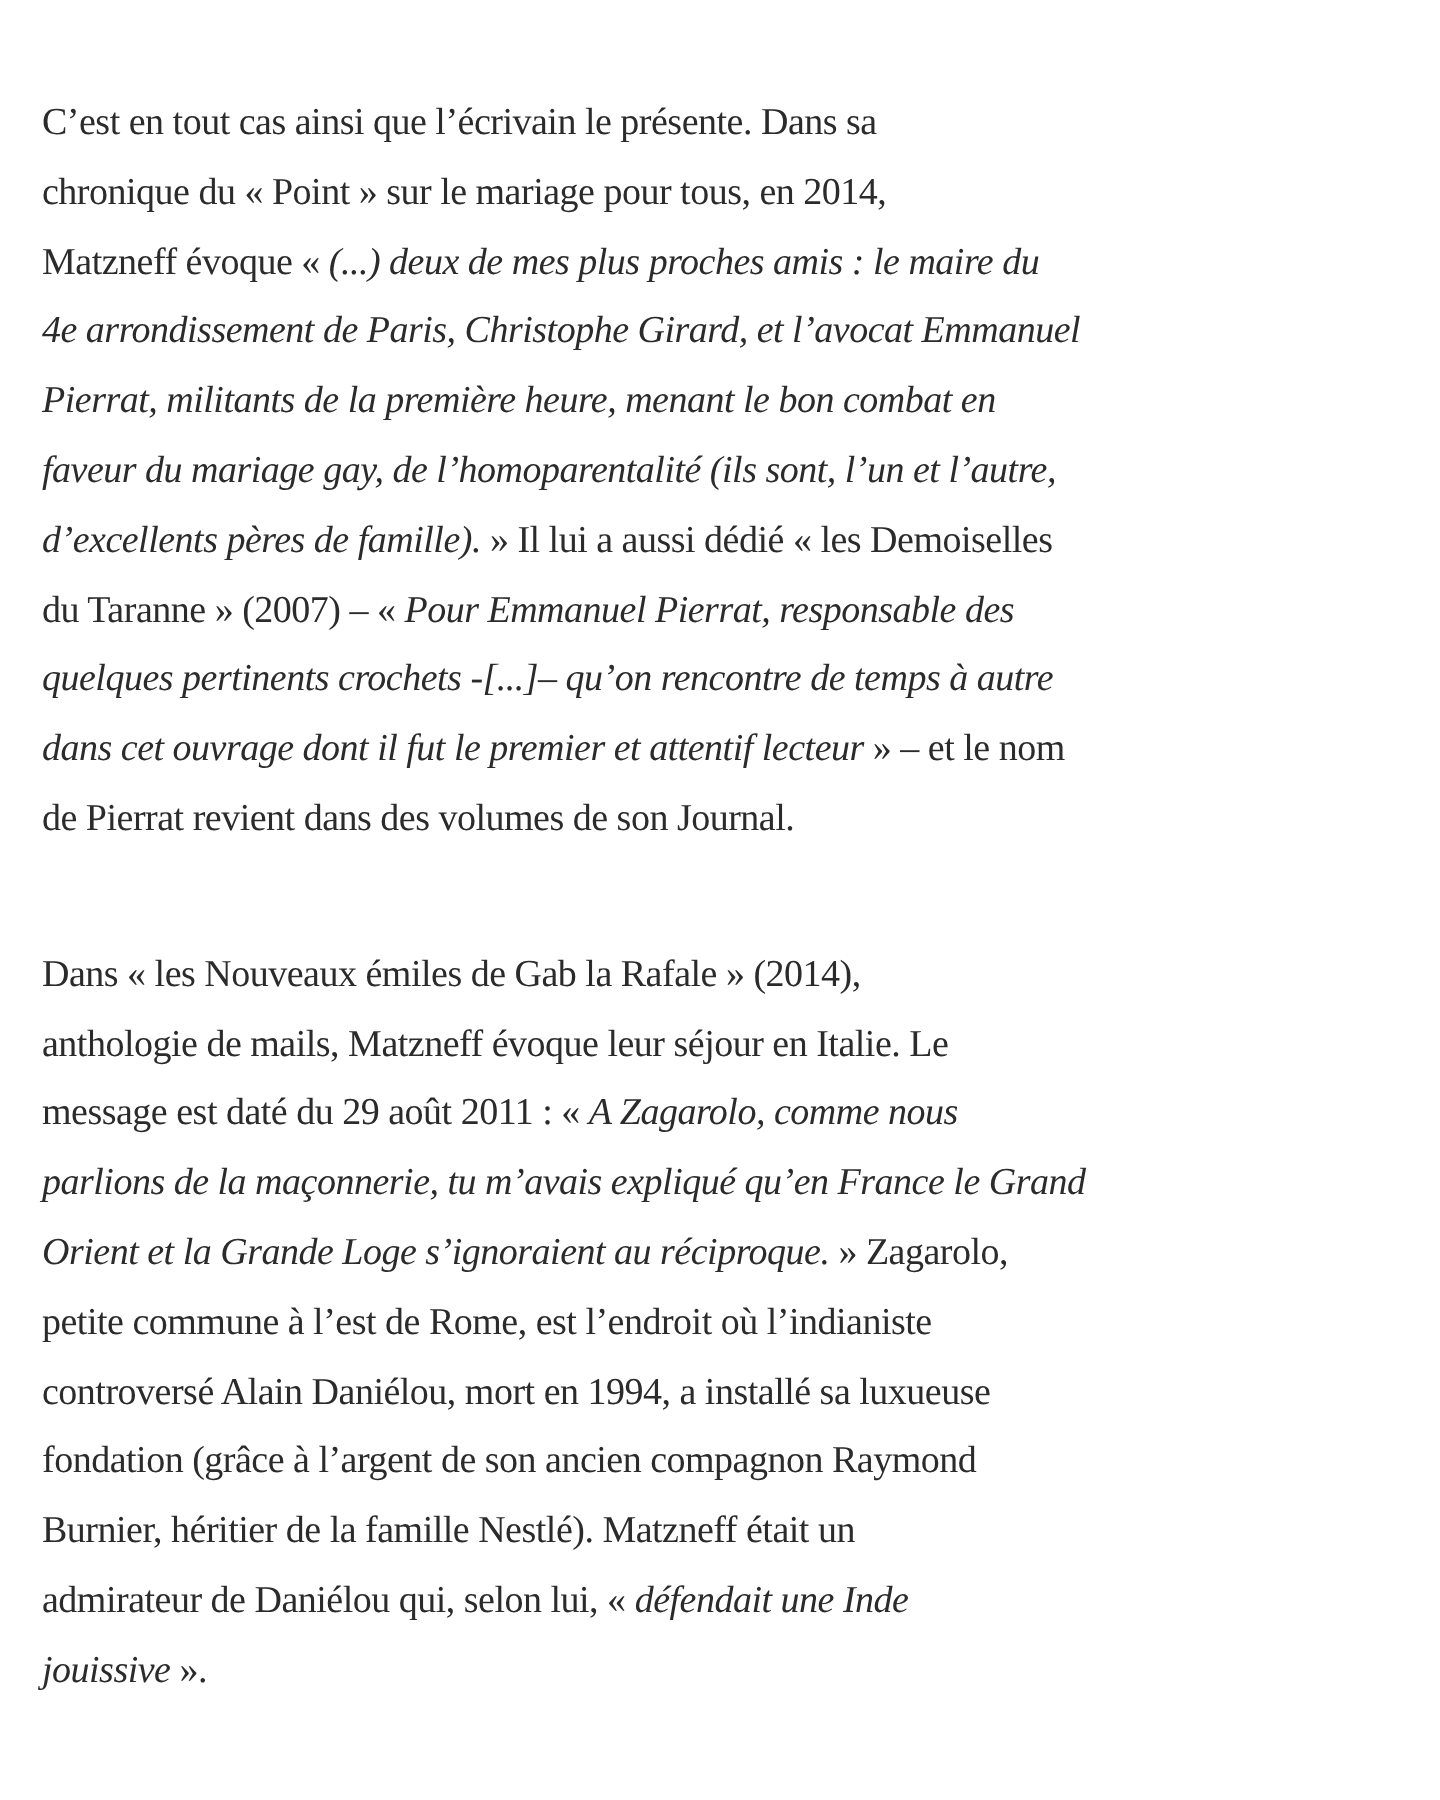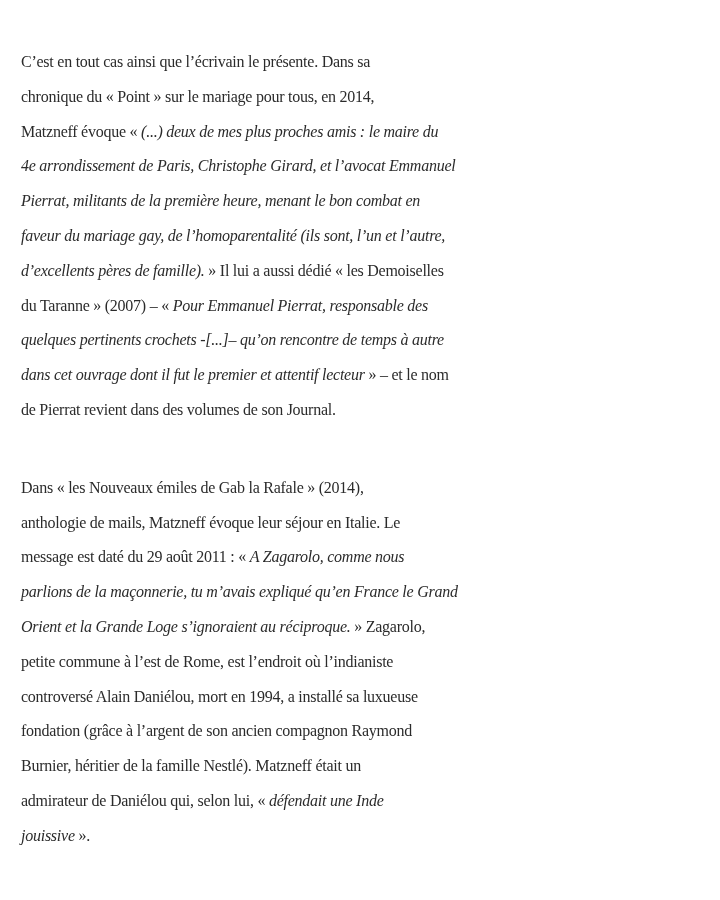--- a/index.html
+++ b/index.html
@@ -9,21 +9,21 @@
   body {
     width: 720px;
     height: 900px;
     background: #ffffff;
     overflow: hidden;
   }
   .article-body {
     box-sizing: border-box;
     padding: 45px 18px 0 21px;
     font-family: "Liberation Serif", "DejaVu Serif", serif;
-    font-size: 16px;
+    font-size: 19px;
     line-height: 34.8px;
     letter-spacing: -0.25px;
     color: #2b2b2b;
     white-space: nowrap; 
   }
   .para {
     margin: 0 0 43px 0;
   }
   .seg {
     font-style: normal;

